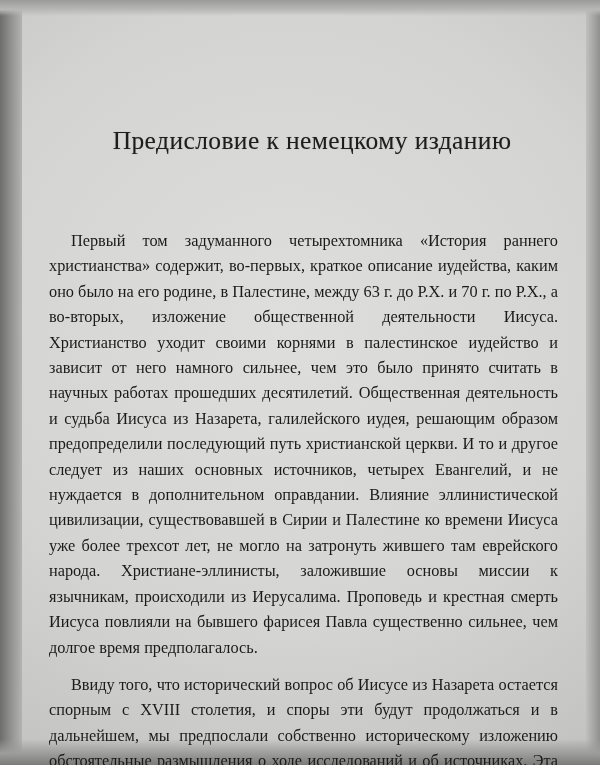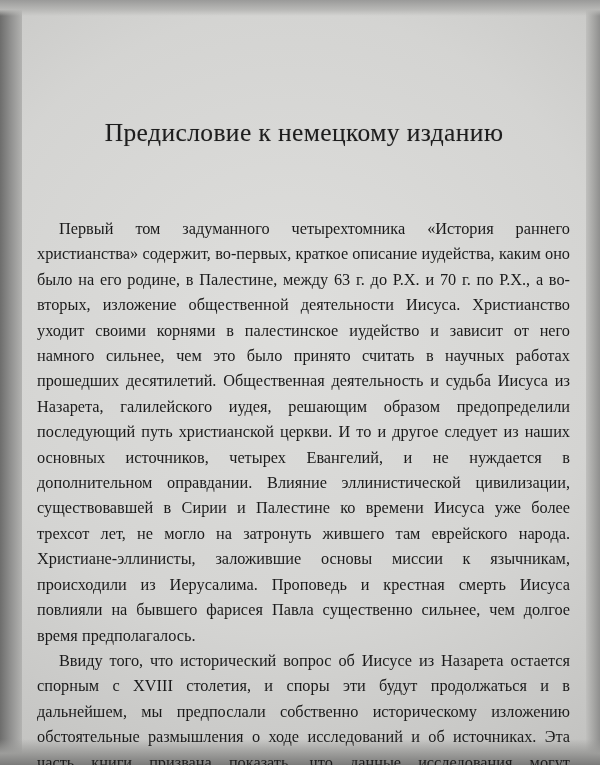--- a/index.html
+++ b/index.html
@@ -49,21 +49,21 @@
 
   #text-block {
     position: absolute;
     left: 34px;
     top: 0;
     width: 540px;
     height: 765px;
   }
 
   h1#doc-title {
-    margin: 0;
+    margin: 8px;
     padding: 0;
     position: absolute;
     top: 118px;
     left: 0;
     width: 540px;
     text-align: center;
     font-family: "Liberation Serif", serif;
     font-weight: 400;
     font-size: 25.5px;
     letter-spacing: 0.4px;
@@ -76,21 +76,21 @@
     top: 216px;
     left: 3px;
     width: 533px;
     font-size: 16.3px;
     line-height: 25.4px;
     color: #1a1a1a;
     text-align: justify;
     text-justify: inter-word;
   }
   #body-copy p {
-    margin: 0;
+    margin: 12px;
     text-indent: 22px;
     hyphens: manual;
   }
   #body-copy p.first {
     text-indent: 22px;
   }
   
   #text-block {
     filter: blur(0.18px);
   }

